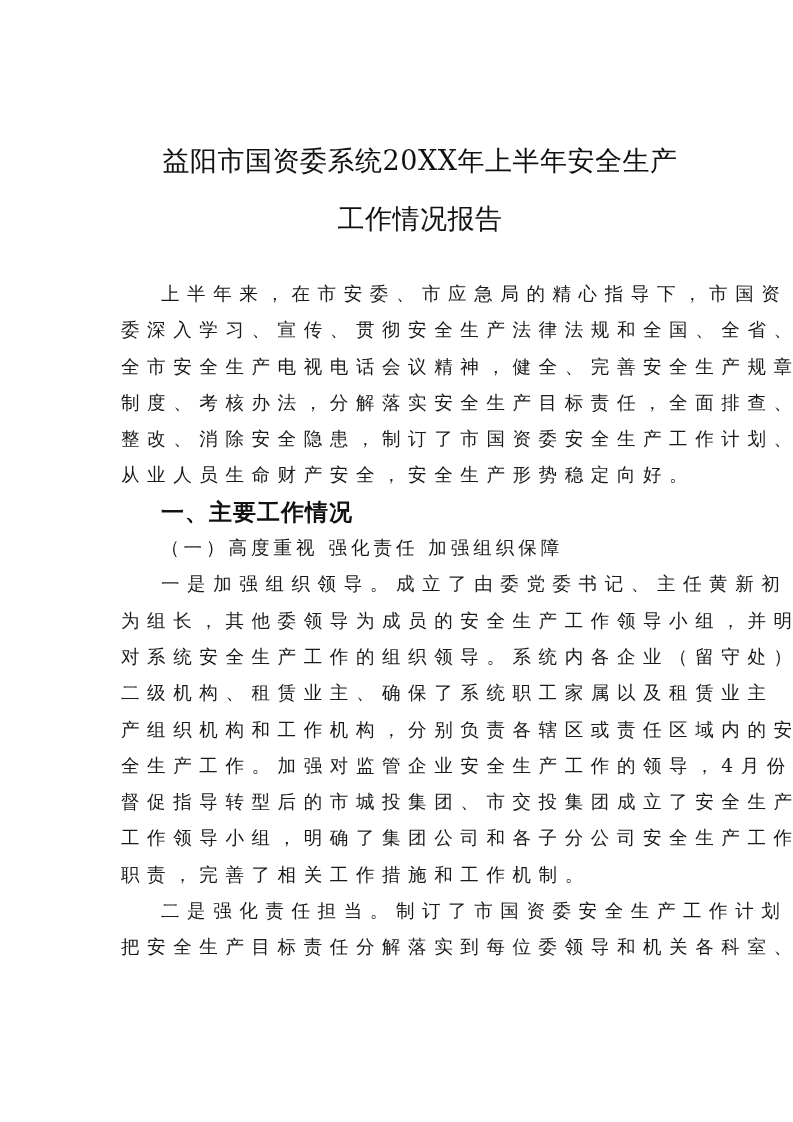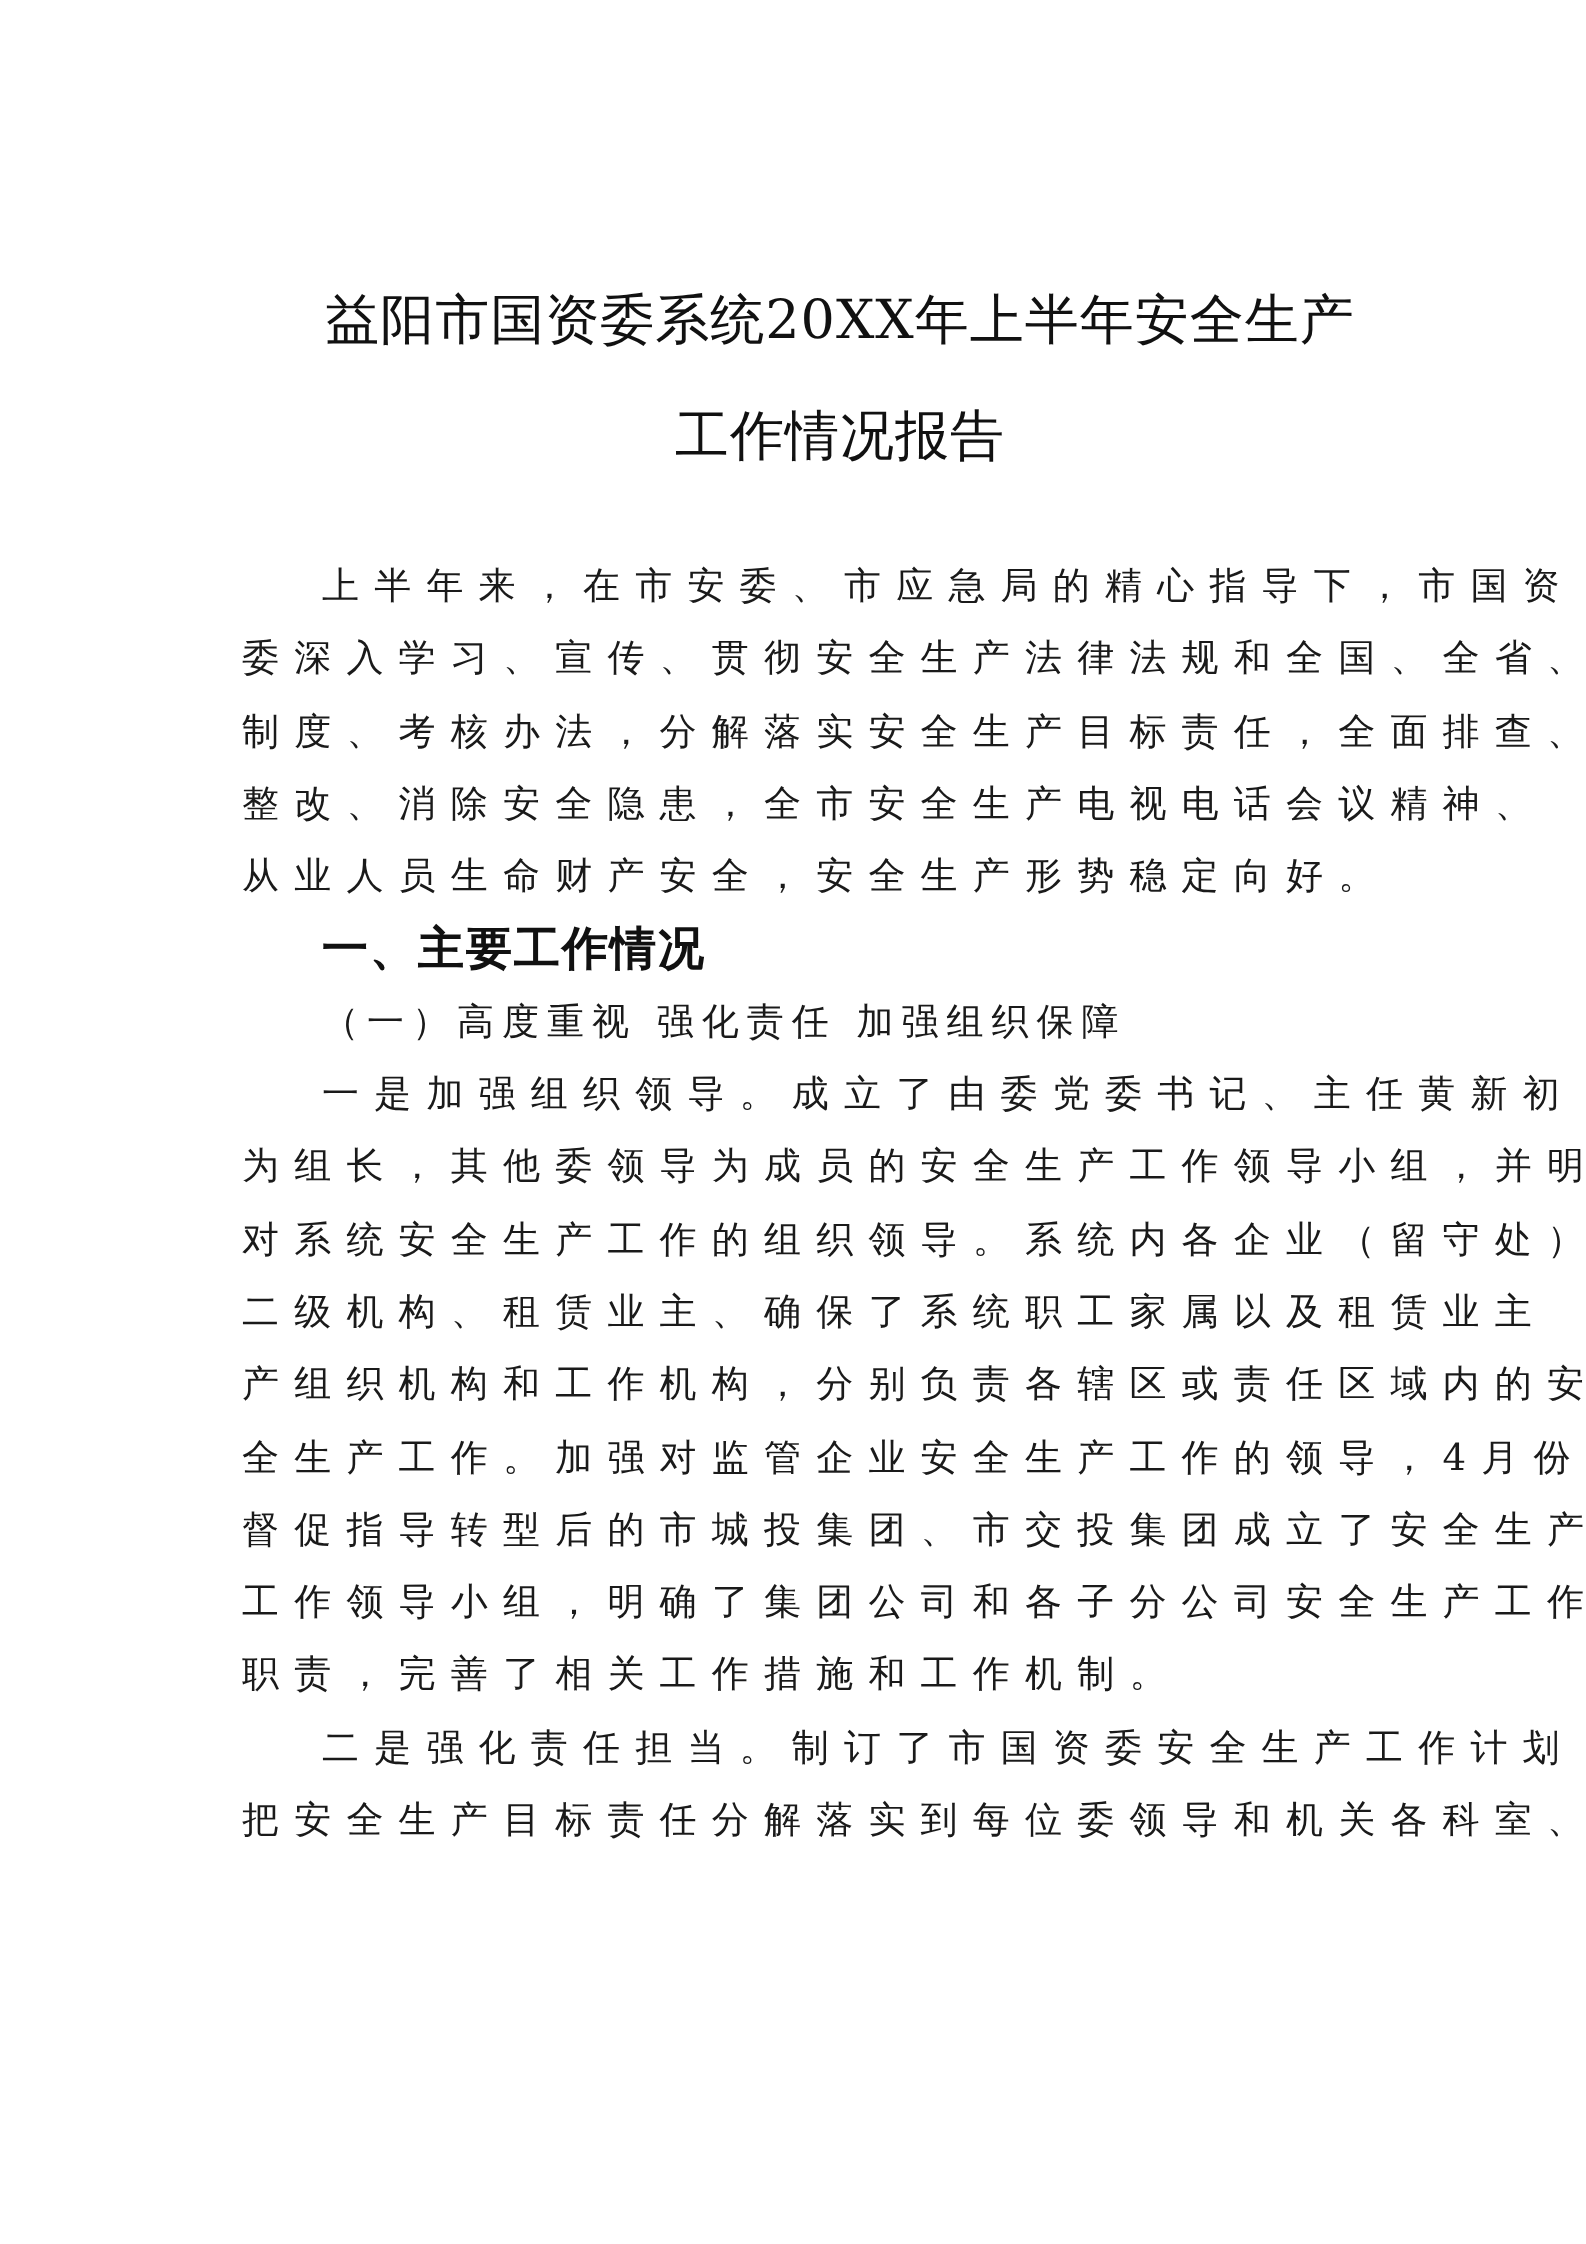--- a/index.html
+++ b/index.html
@@ -81,22 +81,23 @@
 <div class="page">
 
   <div class="title-block">
     <div class="title-line">益阳市国资委系统20XX年上半年安全生产</div>
     <div class="title-line">工作情况报告</div>
   </div>
 
   <div class="body-block">
     <div class="line indent">上半年来，在市安委、市应急局的精心指导下，市国资</div>
     <div class="line">委深入学习、宣传、贯彻安全生产法律法规和全国、全省、</div>
+    <div class="line">全市安全生产电视电话会议精神，健全、完善安全生产规章</div>
     <div class="line">制度、考核办法，分解落实安全生产目标责任，全面排查、</div>
-    <div class="line">整改、消除安全隐患，全市安全生产电视电话会议精神、</div>
+    <div class="line">整改、消除安全隐患，制订了市国资委安全生产工作计划、</div>
     <div class="line">从业人员生命财产安全，安全生产形势稳定向好。</div>
 
     <div class="h1">一、主要工作情况</div>
     <div class="h2">（一）高度重视 强化责任 加强组织保障</div>
 
     <div class="line indent">一是加强组织领导。成立了由委党委书记、主任黄新初</div>
     <div class="line">为组长，其他委领导为成员的安全生产工作领导小组，并明</div>
     <div class="line">对系统安全生产工作的组织领导。系统内各企业（留守处）、</div>
     <div class="line">二级机构、租赁业主、确保了系统职工家属以及租赁业主</div>
     <div class="line">产组织机构和工作机构，分别负责各辖区或责任区域内的安</div>

